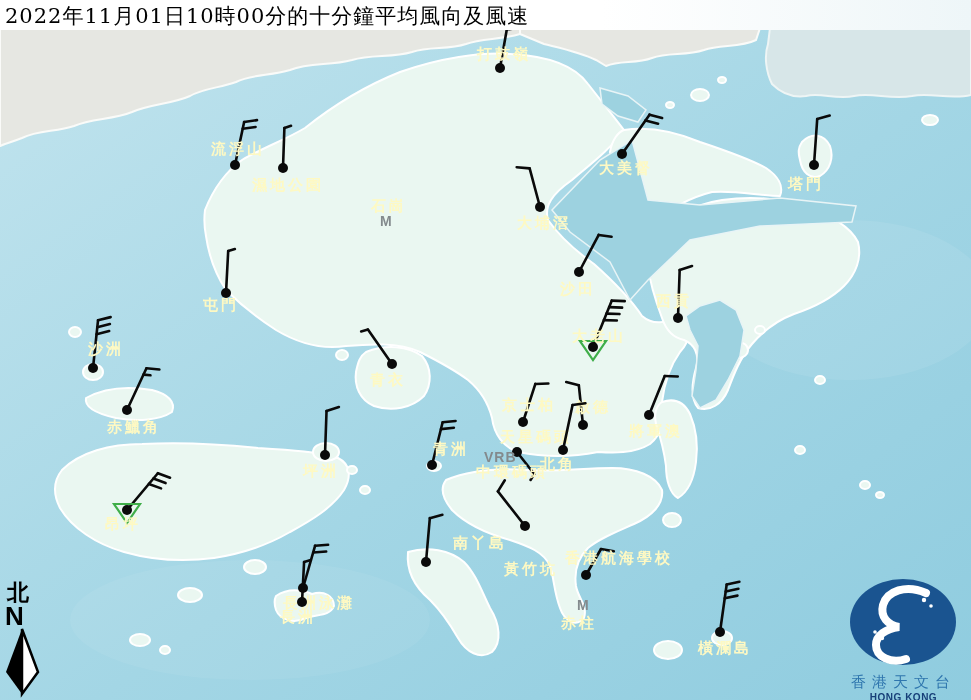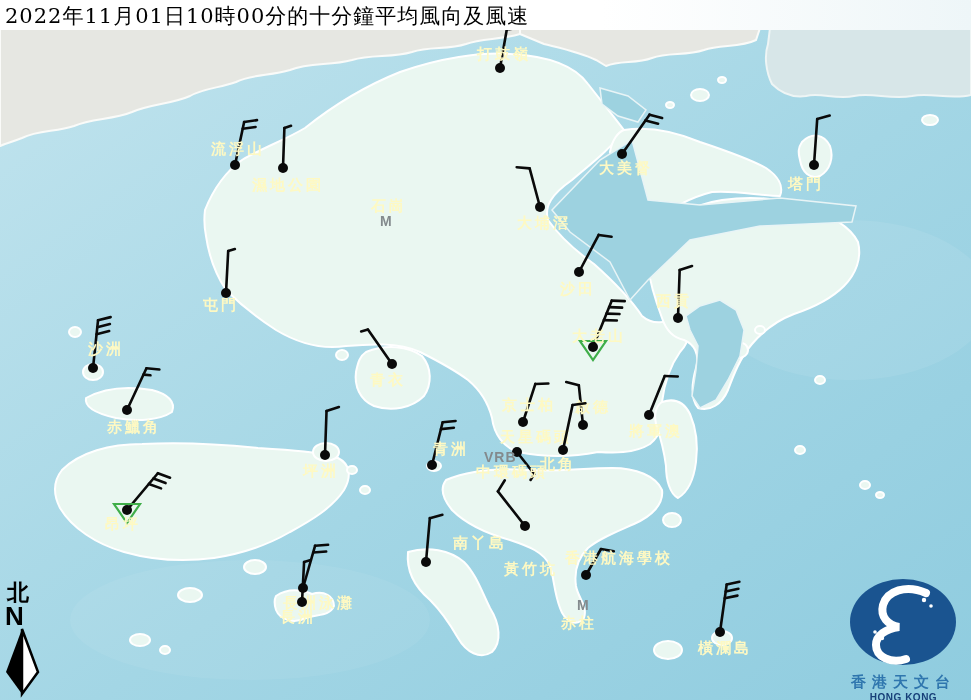--- a/index.html
+++ b/index.html
@@ -33,21 +33,21 @@
     letter-spacing:1px;font-family:"Liberation Sans",sans-serif;
   }
   .stn-barb,.stn-tri{position:absolute;overflow:visible;}
   
   #compass{position:absolute;left:3px;top:582px;z-index:25;width:44px;}
   #compass .cn{font-size:22px;color:#000;font-weight:bold;line-height:22px;margin-left:4px;}
   #compass .letter{font-size:26px;color:#000;font-weight:bold;line-height:24px;margin-left:2px;
      font-family:"Liberation Sans",sans-serif;}
   
   #logo{position:absolute;left:836px;top:576px;width:135px;height:124px;z-index:25;text-align:center;}
-  #logo .cjk{font-size:15px;font-weight:bold;letter-spacing:6px;color:#2f76ae;margin-top:1px;}
+  #logo .cjk{font-size:15px;font-weight:normal;letter-spacing:6px;color:#2f76ae;margin-top:1px;}
   #logo .eng{font-size:10px;font-weight:bold;color:#173f78;letter-spacing:0.5px;
      font-family:"Liberation Sans",sans-serif;}
 </style>
 </head>
 <body>
 
 <div id="screen">
 
   <svg id="mapsvg" width="971" height="700" viewBox="0 0 971 700">
     <defs>

